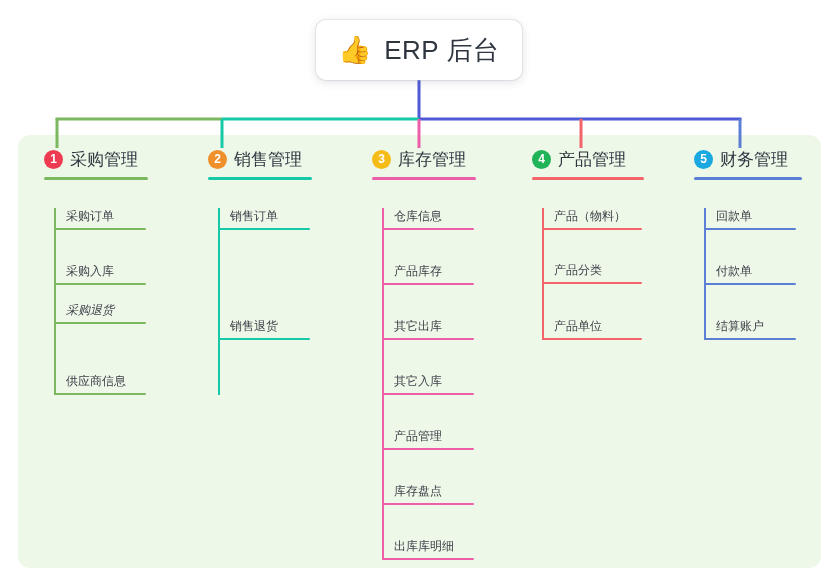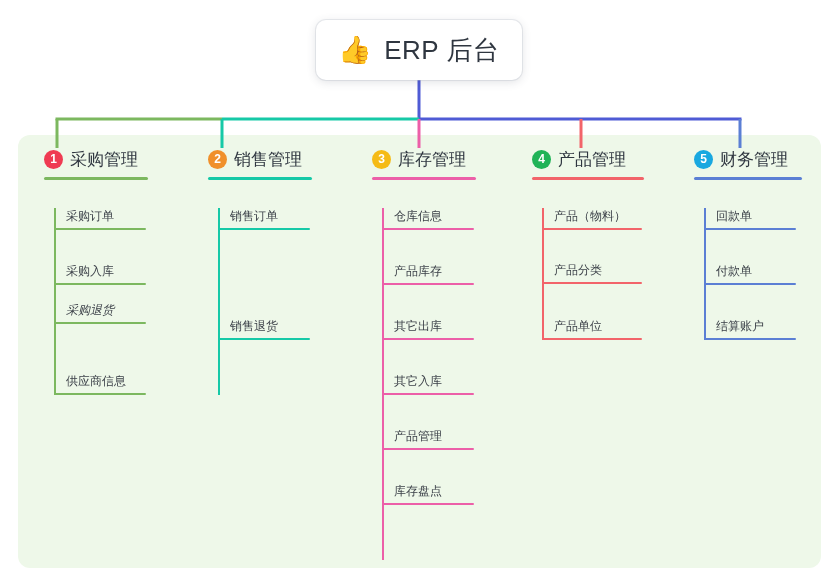--- a/index.html
+++ b/index.html
@@ -143,20 +143,24 @@
             <div class="leaf-rule" style="width: 92px; background: rgb(236, 95, 168);"></div>
           </div>
           <div class="leaf" style="top: 220px;">
             <span class="leaf-label">产品管理</span>
             <div class="leaf-rule" style="width: 92px; background: rgb(236, 95, 168);"></div>
           </div>
           <div class="leaf" style="top: 275px;">
             <span class="leaf-label">库存盘点</span>
             <div class="leaf-rule" style="width: 92px; background: rgb(236, 95, 168);"></div>
           </div>
+          <div class="leaf" style="top: 330px;">
+            <span class="leaf-label">出库库明细</span>
+            <div class="leaf-rule" style="width: 92px; background: rgb(236, 95, 168);"></div>
+          </div>
         </div>
       </div>
       <div class="col" style="left: 532px;">
         <div class="col-head">
           <span class="badge" style="background: rgb(32, 179, 87);">4</span>
           <span class="col-title">产品管理</span>
         </div>
         <div class="head-rule" style="width: 112px; background: rgb(242, 100, 106);"></div>
         <div class="leaves" style="height: 134px; position: relative; margin-top: 28px;">
           <div class="spine" style="background: rgb(242, 100, 106); height: 132px; top: 0px;"></div>

